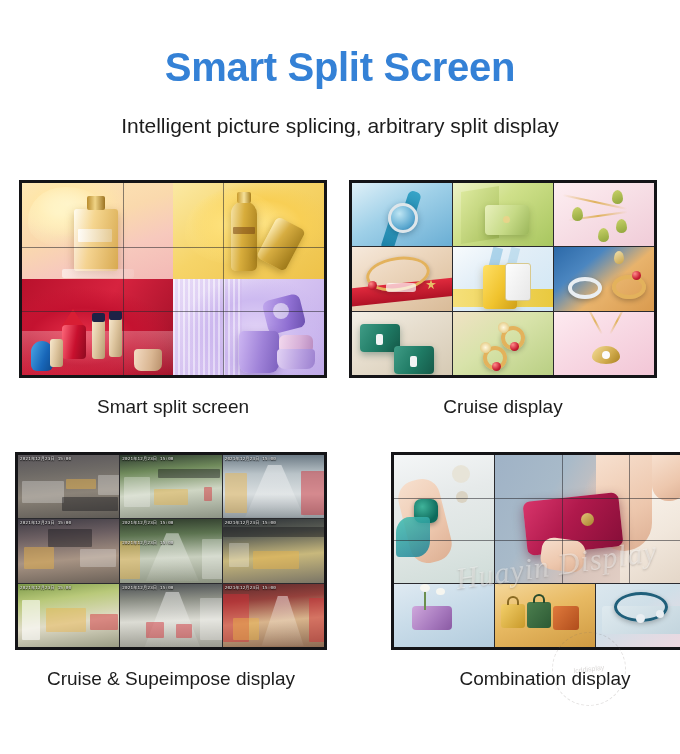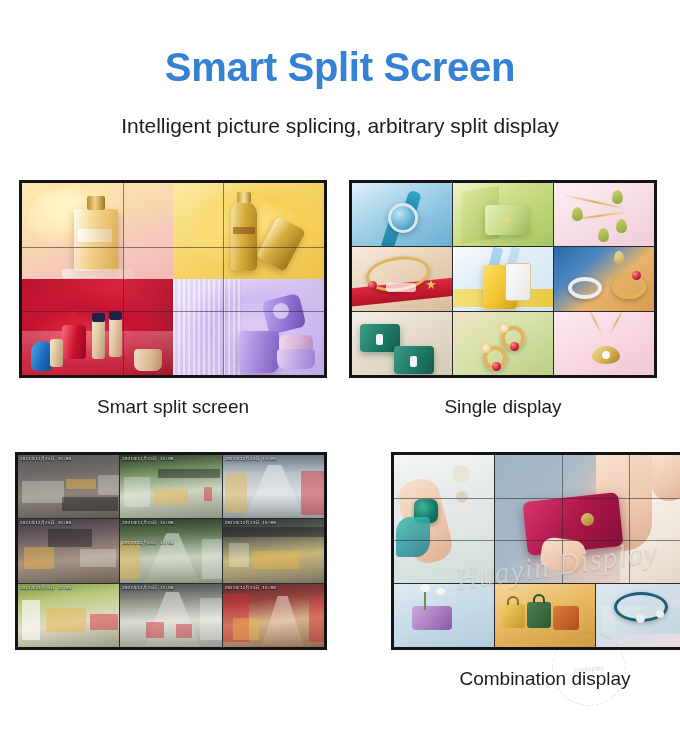--- a/index.html
+++ b/index.html
@@ -563,21 +563,21 @@
 
           <div class="cell b-neck2">
             <div class="chain-line" style="left:26px;top:8px;width:30px;transform:rotate(62deg);"></div>
             <div class="chain-line" style="left:48px;top:8px;width:30px;transform:rotate(-62deg);"></div>
             <div class="obj" style="left:38px;top:34px;width:28px;height:18px;background:linear-gradient(130deg,#f4dd9a,#d0aa4c 60%,#a8801f);border-radius:50% 50% 50% 50%/60% 60% 40% 40%;"></div>
             <div class="obj" style="left:48px;top:39px;width:8px;height:8px;border-radius:50%;background:#fcfcfc;"></div>
           </div>
 
         </div>
       </div>
-      <div class="panel-caption">Single display</div>
+      <div class="panel-caption">Cruise display</div>
     </div>
 
     <div class="panel panel-c">
       <div class="wall">
         <div class="wall-inner">
 
           <div class="cell cctv c1">
             <div class="shelf" style="left:4px;top:26px;width:42px;height:22px;"></div>
             <div class="shelf shelf-warm" style="left:48px;top:24px;width:30px;height:10px;"></div>
             <div class="shelf shelf-dark" style="left:44px;top:42px;width:56px;height:14px;"></div>
@@ -640,20 +640,21 @@
           <div class="cell cctv c9">
             <div class="shelf shelf-red" style="left:0;top:10px;width:26px;height:48px;"></div>
             <div class="shelf shelf-warm" style="left:10px;top:34px;width:26px;height:22px;"></div>
             <div class="aisle" style="left:30px;top:12px;width:60px;height:50px;"></div>
             <div class="shelf shelf-red" style="left:86px;top:14px;width:18px;height:44px;"></div>
             <div class="timestamp">2021年12月23日 15:00</div>
           </div>
 
         </div>
       </div>
+      <div class="panel-caption">Cruise &amp; Supeimpose display</div>
     </div>
 
     <div class="panel panel-d">
       <div class="wall">
         <div class="d-grid">
 
           <div class="d-watchhand">
             <div class="obj skin" style="left:10px;top:24px;width:42px;height:84px;border-radius:18px;transform:rotate(-14deg);"></div>
             <div class="obj" style="left:20px;top:44px;width:24px;height:24px;border-radius:7px;background:radial-gradient(circle at 35% 32%,#3fb39a,#0d6a5c 70%);box-shadow:0 2px 5px rgba(0,0,0,.35);"></div>
             <div class="obj" style="left:2px;top:62px;width:34px;height:40px;background:linear-gradient(150deg,#3fbfb0,#1f7f96);border-radius:40% 10% 40% 10%;opacity:.85;"></div>

